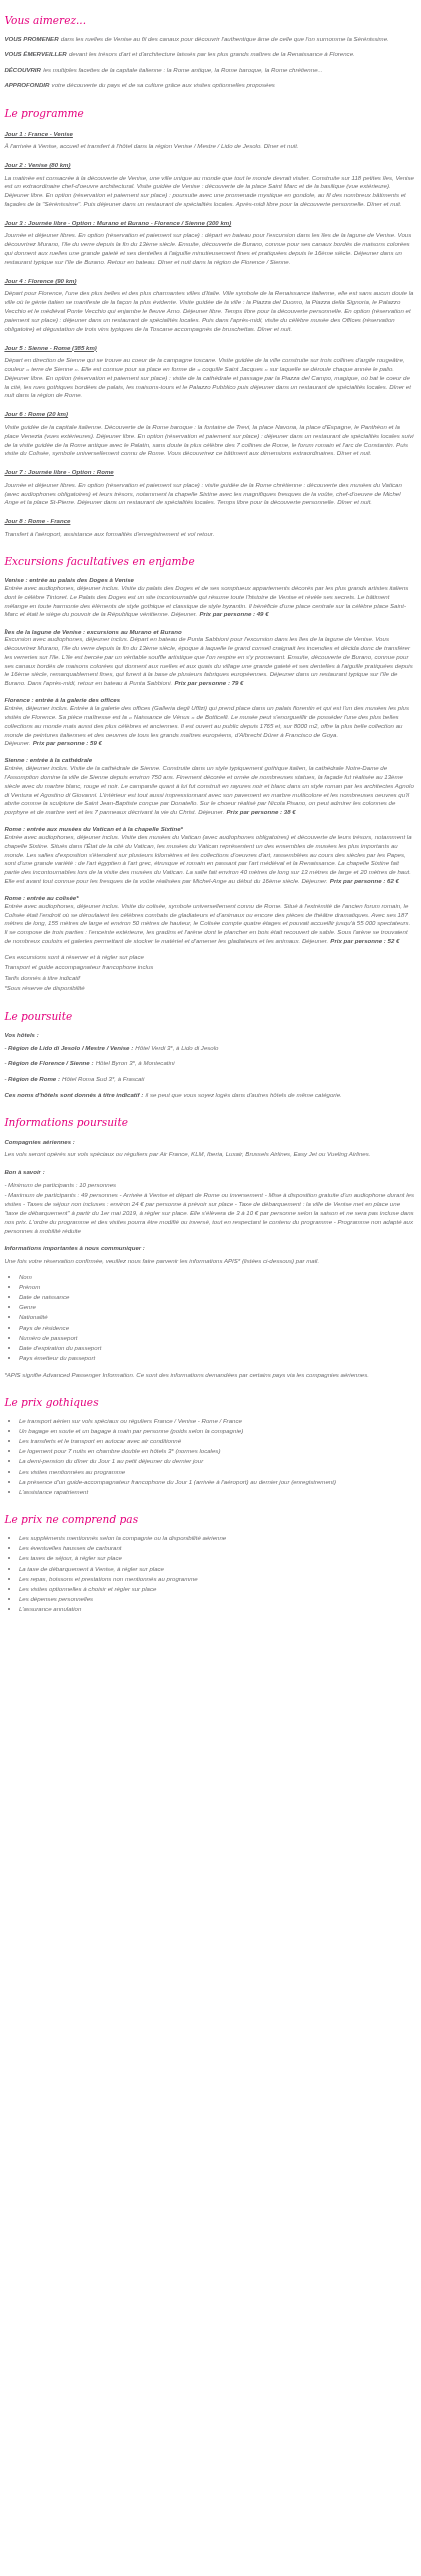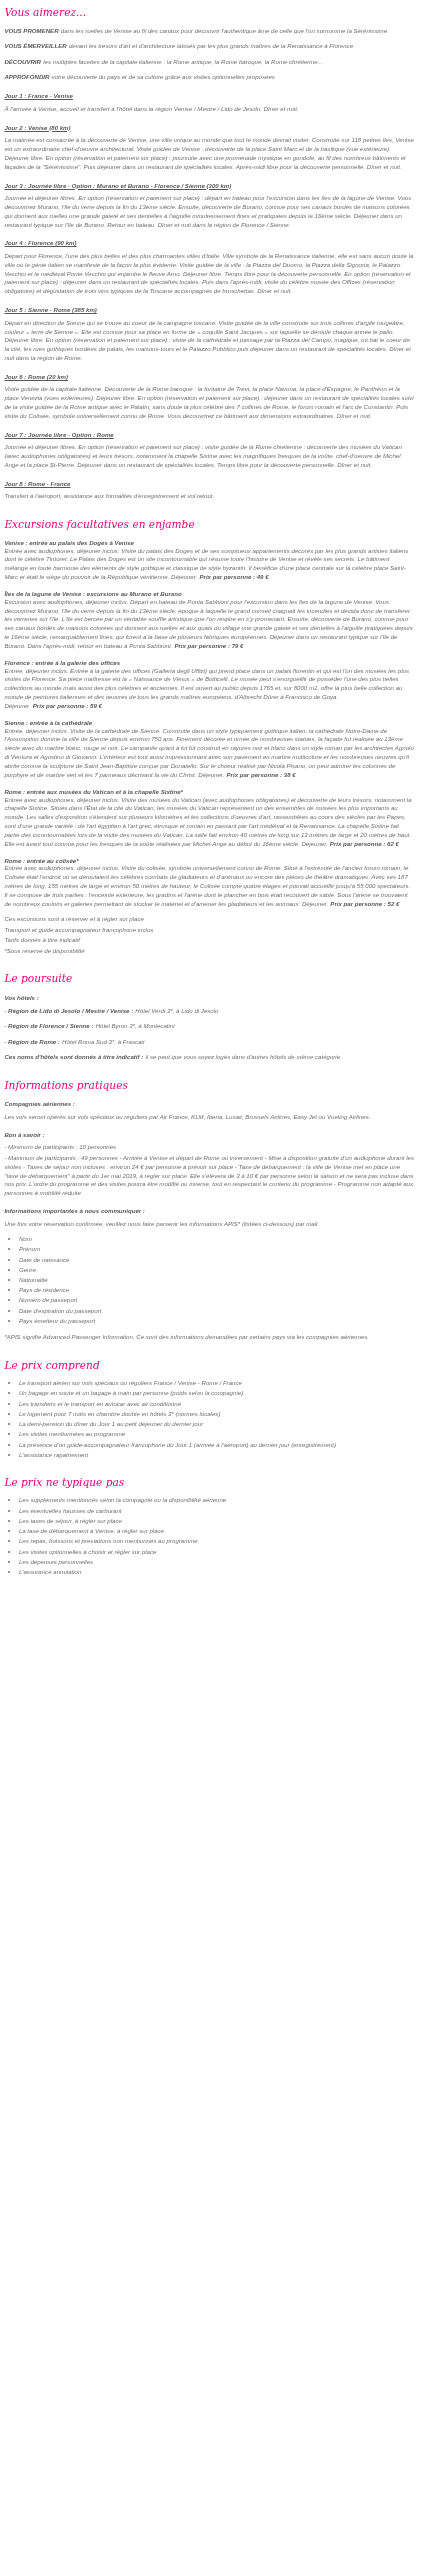--- a/index.html
+++ b/index.html
@@ -16,21 +16,21 @@
 
   .section-title {
     font-family: "DejaVu Serif", serif;
     font-style: italic;
     font-weight: 500;
     color: #e5007d;
     font-size: 10.6px;
     line-height: 1.2;
     margin: 16.7px 0 7.8px 0;
   }
-  .doc > .section-title:first-child { margin-top: 3px; }
+  .doc > .section-title:first-child { margin-top: 11px; }
 
   .body-paragraph {
     font-size: 6.1px;
     line-height: 1.45;
     margin: 0 0 6.7px 0;
   }
   .lead {
     color: #58585a;
     font-weight: 700;
     margin-right: 2.2px;
@@ -79,20 +79,21 @@
 </style>
 </head>
 <body>
 
 <main class="doc">
     <h2 class="section-title">Vous aimerez...</h2>
     <p class="body-paragraph"><strong class="lead">VOUS PROMENER</strong><span class="after-lead">dans les ruelles de Venise au fil des canaux pour découvrir l'authentique âme de celle que l'on surnomme la Sérénissime.</span></p>
     <p class="body-paragraph"><strong class="lead">VOUS ÉMERVEILLER</strong><span class="after-lead">devant les trésors d'art et d'architecture laissés par les plus grands maîtres de la Renaissance à Florence.</span></p>
     <p class="body-paragraph"><strong class="lead">DÉCOUVRIR</strong><span class="after-lead">les multiples facettes de la capitale italienne : la Rome antique, la Rome baroque, la Rome chrétienne...</span></p>
     <p class="body-paragraph"><strong class="lead">APPROFONDIR</strong><span class="after-lead">votre découverte du pays et de sa culture grâce aux visites optionnelles proposées</span></p>
+    <h2 class="section-title">Le programme</h2>
     <h3 class="day-heading">Jour 1 : France - Venise</h3>
     <p class="body-paragraph">À l'arrivée à Venise, accueil et transfert à l'hôtel dans la région Venise / Mestre / Lido de Jesolo. Dîner et nuit.</p>
     <h3 class="day-heading">Jour 2 : Venise (80 km)</h3>
     <p class="body-paragraph">La matinée est consacrée à la découverte de Venise, une ville unique au monde que tout le monde devrait visiter. Construite sur 118 petites îles, Venise est un extraordinaire chef-d'oeuvre architectural. Visite guidée de Venise : découverte de la place Saint Marc et de la basilique (vue extérieure). Déjeuner libre. En option (réservation et paiement sur place) : poursuite avec une promenade mystique en gondole, au fil des nombreux bâtiments et façades de la "Sérénissime". Puis déjeuner dans un restaurant de spécialités locales. Après-midi libre pour la découverte personnelle. Dîner et nuit.</p>
     <h3 class="day-heading">Jour 3 : Journée libre - Option : Murano et Burano - Florence / Sienne (300 km)</h3>
     <p class="body-paragraph">Journée et déjeuner libres. En option (réservation et paiement sur place) : départ en bateau pour l'excursion dans les îles de la lagune de Venise. Vous découvrirez Murano, l'île du verre depuis la fin du 13ème siècle. Ensuite, découverte de Burano, connue pour ses canaux bordés de maisons colorées qui donnent aux ruelles une grande gaieté et ses dentelles à l'aiguille minutieusement fines et pratiquées depuis le 16ème siècle. Déjeuner dans un restaurant typique sur l'île de Burano. Retour en bateau. Dîner et nuit dans la région de Florence / Sienne.</p>
     <h3 class="day-heading">Jour 4 : Florence (90 km)</h3>
     <p class="body-paragraph">Départ pour Florence, l'une des plus belles et des plus charmantes villes d'Italie. Ville symbole de la Renaissance italienne, elle est sans aucun doute la ville où le génie italien se manifeste de la façon la plus évidente. Visite guidée de la ville : la Piazza del Duomo, la Piazza della Signoria, le Palazzo Vecchio et le médiéval Ponte Vecchio qui enjambe le fleuve Arno. Déjeuner libre. Temps libre pour la découverte personnelle. En option (réservation et paiement sur place) : déjeuner dans un restaurant de spécialités locales. Puis dans l'après-midi, visite du célèbre musée des Offices (réservation obligatoire) et dégustation de trois vins typiques de la Toscane accompagnés de bruschettas. Dîner et nuit.</p>
     <h3 class="day-heading">Jour 5 : Sienne - Rome (385 km)</h3>
     <p class="body-paragraph">Départ en direction de Sienne qui se trouve au coeur de la campagne toscane. Visite guidée de la ville construite sur trois collines d'argile rougeâtre, couleur « terre de Sienne ». Elle est connue pour sa place en forme de « coquille Saint Jacques » sur laquelle se déroule chaque année le palio. Déjeuner libre. En option (réservation et paiement sur place) : visite de la cathédrale et passage par la Piazza del Campo, magique, où bat le coeur de la cité, les rues gothiques bordées de palais, les maisons-tours et le Palazzo Pubblico puis déjeuner dans un restaurant de spécialités locales. Dîner et nuit dans la région de Rome.</p>
@@ -118,52 +119,52 @@
     <p class="note-line">Ces excursions sont à réserver et à régler sur place</p>
     <p class="note-line">Transport et guide accompagnateur francophone inclus</p>
     <p class="note-line">Tarifs donnés à titre indicatif</p>
     <p class="note-line">*Sous réserve de disponibilité</p>
     <h2 class="section-title">Le poursuite</h2>
     <h4 class="subheading">Vos hôtels :</h4>
     <p class="body-paragraph"><strong class="lead">- Région de Lido di Jesolo / Mestre / Venise :</strong><span class="after-lead">Hôtel Verdi 3*, à Lido di Jesolo</span></p>
     <p class="body-paragraph"><strong class="lead">- Région de Florence / Sienne :</strong><span class="after-lead">Hôtel Byron 3*, à Montecatini</span></p>
     <p class="body-paragraph"><strong class="lead">- Région de Rome :</strong><span class="after-lead">Hôtel Roma Sud 3*, à Frascati</span></p>
     <p class="body-paragraph"><strong class="lead">Ces noms d'hôtels sont donnés à titre indicatif :</strong><span class="after-lead">il se peut que vous soyez logés dans d'autres hôtels de même catégorie.</span></p>
-    <h2 class="section-title">Informations pratiques</h2>
+    <h2 class="section-title">Informations poursuite</h2>
     <h4 class="subheading">Compagnies aériennes :</h4>
     <p class="body-paragraph">Les vols seront opérés sur vols spéciaux ou réguliers par Air France, KLM, Iberia, Luxair, Brussels Airlines, Easy Jet ou Vueling Airlines.</p>
     <h4 class="subheading">Bon à savoir :</h4>
     <p class="note-line">- Minimum de participants : 10 personnes</p>
     <p class="body-paragraph">- Maximum de participants : 49 personnes - Arrivée à Venise et départ de Rome ou inversement - Mise à disposition gratuite d'un audiophone durant les visites - Taxes de séjour non incluses : environ 24 € par personne à prévoir sur place - Taxe de débarquement : la ville de Venise met en place une "taxe de débarquement" à partir du 1er mai 2019, à régler sur place. Elle s'élèvera de 3 à 10 € par personne selon la saison et ne sera pas incluse dans nos prix. L'ordre du programme et des visites pourra être modifié ou inversé, tout en respectant le contenu du programme - Programme non adapté aux personnes à mobilité réduite</p>
     <h4 class="subheading">Informations importantes à nous communiquer :</h4>
     <p class="body-paragraph">Une fois votre réservation confirmée, veuillez nous faire parvenir les informations APIS* (listées ci-dessous) par mail.</p>
     <ul class="bullet-list">
       <li class="bullet-item">Nom</li>
       <li class="bullet-item">Prénom</li>
       <li class="bullet-item">Date de naissance</li>
       <li class="bullet-item">Genre</li>
       <li class="bullet-item">Nationalité</li>
       <li class="bullet-item">Pays de résidence</li>
       <li class="bullet-item">Numéro de passeport</li>
       <li class="bullet-item">Date d'expiration du passeport</li>
       <li class="bullet-item">Pays émetteur du passeport</li>
     </ul>
     <p class="body-paragraph">*APIS signifie Advanced Passenger Information. Ce sont des informations demandées par certains pays via les compagnies aériennes.</p>
-    <h2 class="section-title">Le prix comprend</h2>
+    <h2 class="section-title">Le prix gothiques</h2>
     <ul class="bullet-list">
       <li class="bullet-item">Le transport aérien sur vols spéciaux ou réguliers France / Venise - Rome / France</li>
       <li class="bullet-item">Un bagage en soute et un bagage à main par personne (poids selon la compagnie)</li>
       <li class="bullet-item">Les transferts et le transport en autocar avec air conditionné</li>
       <li class="bullet-item">Le logement pour 7 nuits en chambre double en hôtels 3* (normes locales)</li>
       <li class="bullet-item">La demi-pension du dîner du Jour 1 au petit déjeuner du dernier jour</li>
       <li class="bullet-item">Les visites mentionnées au programme</li>
       <li class="bullet-item">La présence d'un guide-accompagnateur francophone du Jour 1 (arrivée à l'aéroport) au dernier jour (enregistrement)</li>
       <li class="bullet-item">L'assistance rapatriement</li>
     </ul>
-    <h2 class="section-title">Le prix ne typique pas</h2>
+    <h2 class="section-title">Le prix ne comprend pas</h2>
     <ul class="bullet-list">
       <li class="bullet-item">Les suppléments mentionnés selon la compagnie ou la disponibilité aérienne</li>
       <li class="bullet-item">Les éventuelles hausses de carburant</li>
       <li class="bullet-item">Les taxes de séjour, à régler sur place</li>
       <li class="bullet-item">La taxe de débarquement à Venise, à régler sur place</li>
       <li class="bullet-item">Les repas, boissons et prestations non mentionnés au programme</li>
       <li class="bullet-item">Les visites optionnelles à choisir et régler sur place</li>
       <li class="bullet-item">Les dépenses personnelles</li>
       <li class="bullet-item">L'assurance annulation</li>
     </ul>

